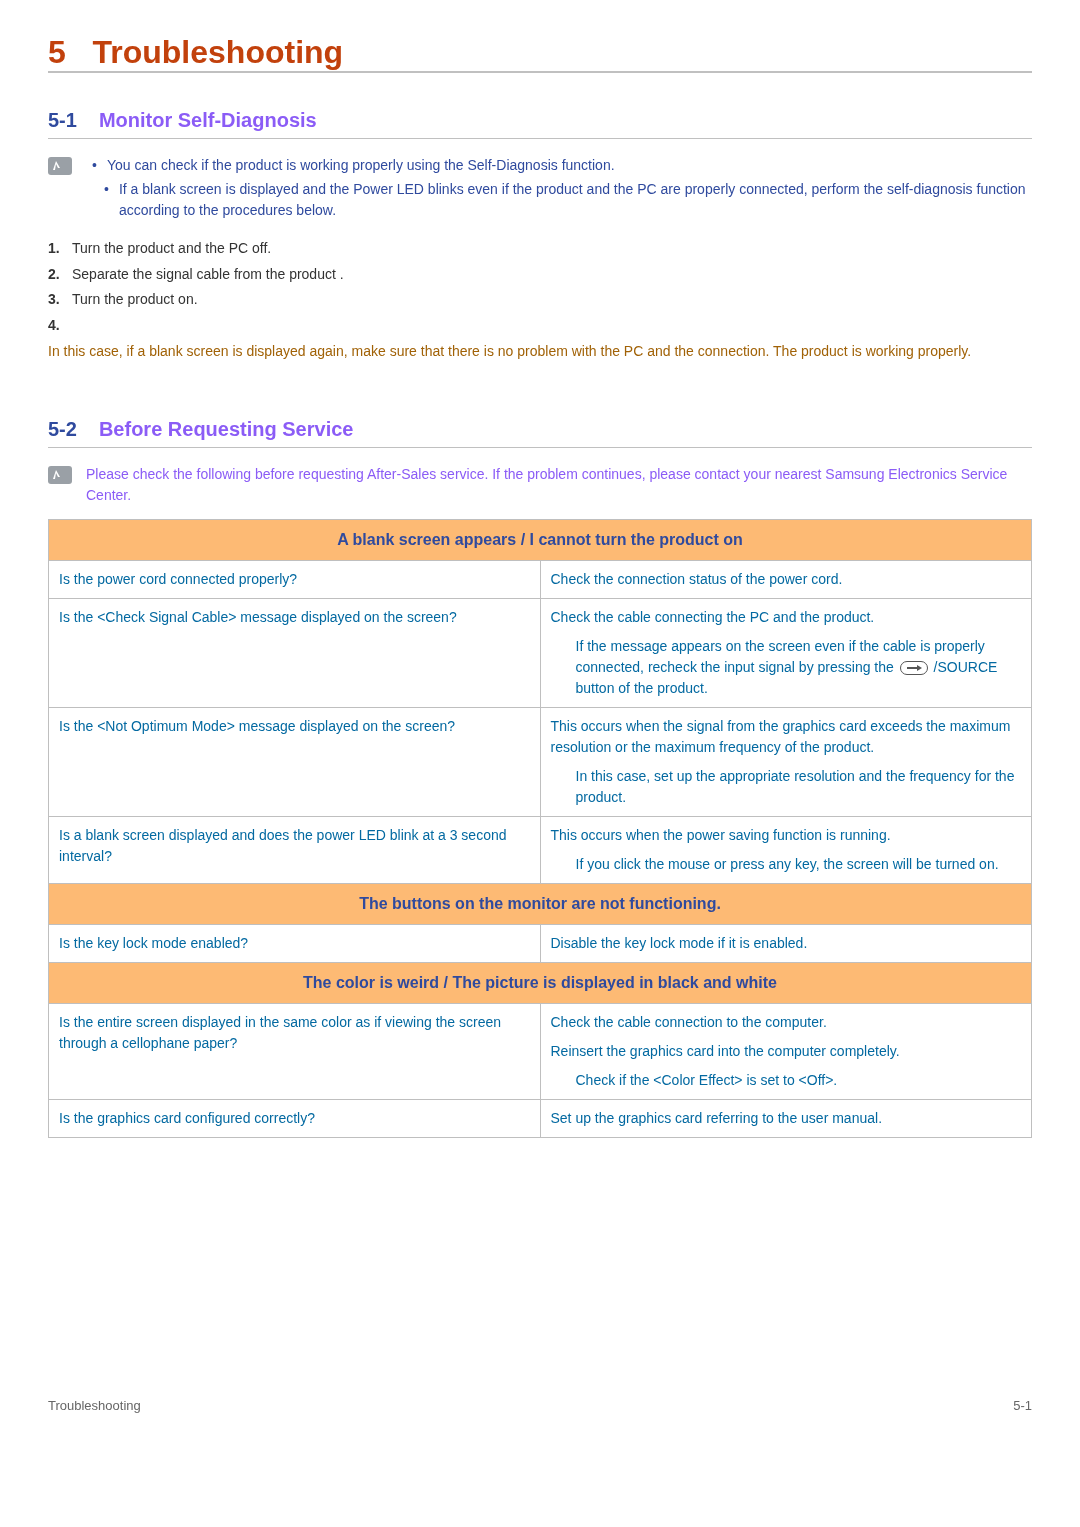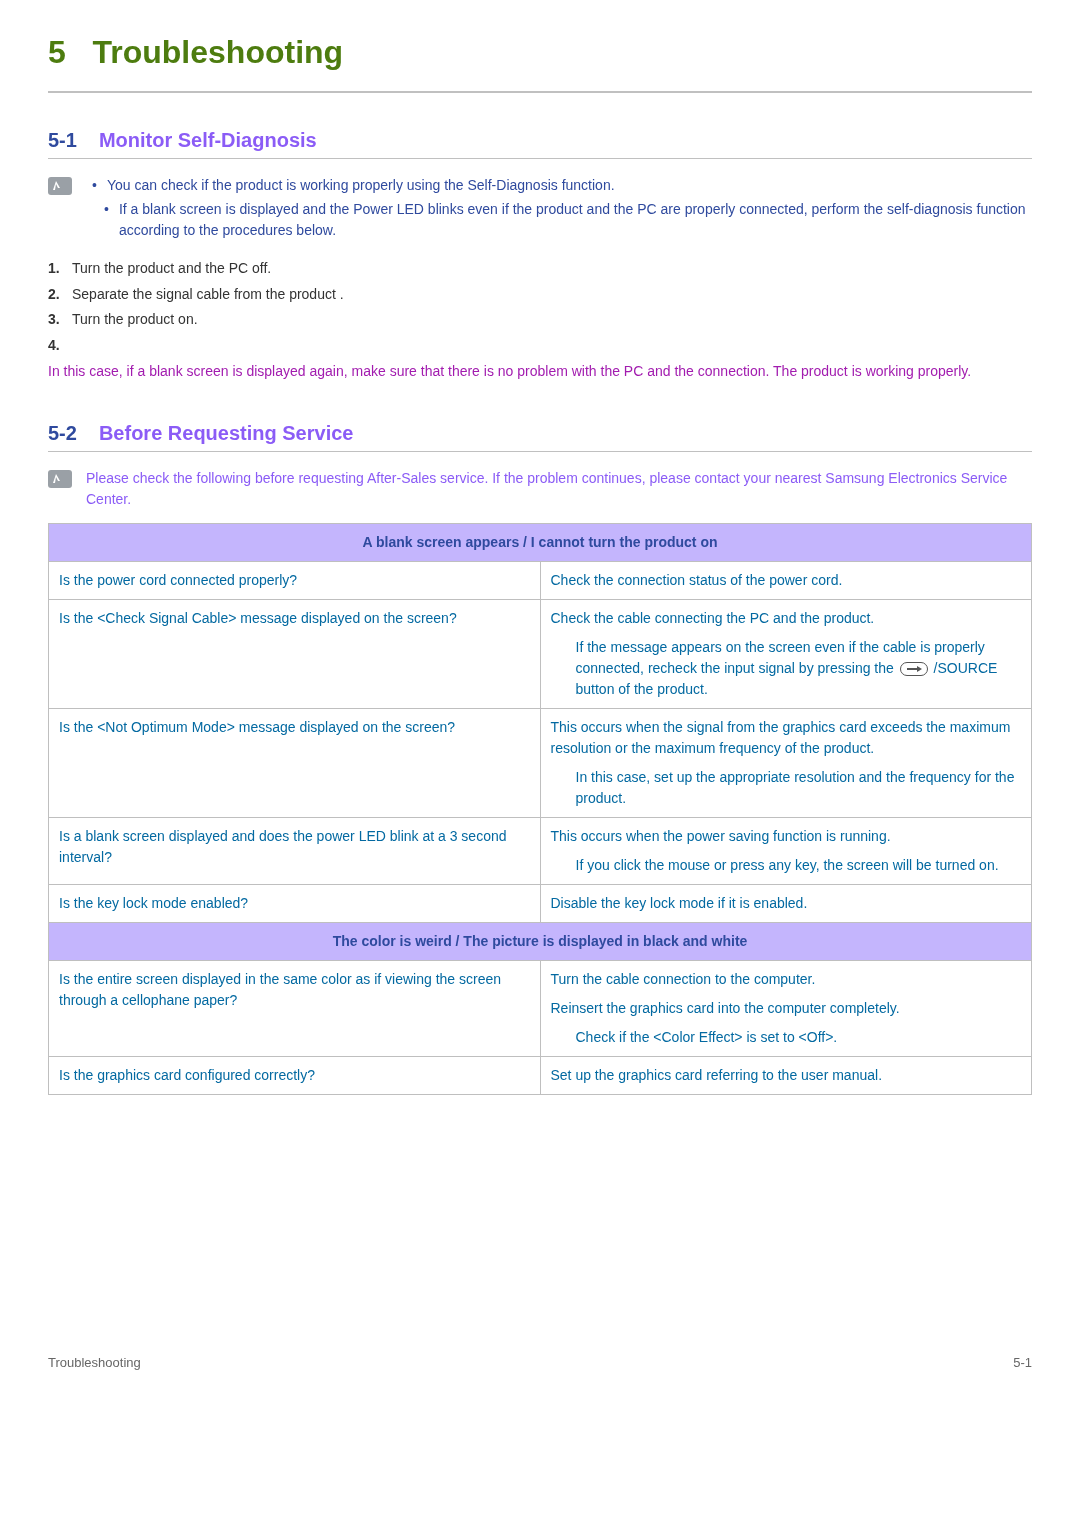--- a/index.html
+++ b/index.html
@@ -1,40 +1,40 @@
 <!DOCTYPE html>
 <html><head>
 <meta charset="utf-8">
 <style>
   * { box-sizing: border-box; margin: 0; padding: 0; }
   html, body { width: 1080px; background: #ffffff; font-family: Arial, Helvetica, sans-serif; color: #333333; }
   .page { padding: 34px 48px 20px 48px; }
-  .chapter-title { font-size: 32px; font-weight: bold; color: #4d7c0f; padding-bottom: 20px; }
+  .chapter-title { font-size: 32px; font-weight: bold; color: #c2410c; padding-bottom: 0; }
   .chapter-underline { border-bottom: 2px solid #c0c0c0; margin-bottom: 36px; }
   .section-row { display: flex; align-items: baseline; gap: 22px; padding-bottom: 6px; }
   .section-num { font-size: 20px; font-weight: bold; color: #2f4a9e; }
   .section-title { font-size: 20px; font-weight: bold; color: #8b5cf6; }
   .section-underline { border-bottom: 1px solid #c0c0c0; margin-bottom: 16px; }
   .note-block { display: flex; gap: 14px; margin-bottom: 14px; }
   .note-icon-box { width: 24px; height: 18px; background: #9aa0a6; border-radius: 3px; position: relative; flex: 0 0 24px; margin-top: 2px; }
   .note-icon-box svg { position: absolute; top: 1px; left: 3px; }
   .note-list { list-style: none; padding-left: 0; }
   .note-list li { display: flex; gap: 10px; color: #2f4a9e; font-size: 14px; line-height: 1.45; margin-bottom: 4px; }
   .note-list li .bullet-dot { color: #2f4a9e; padding-left: 6px; }
   .note-list li .txt { flex: 1; }
   .note-list .indent { margin-left: 12px; }
   .steps { list-style: none; padding-left: 0; font-size: 14px; line-height: 1.55; color: #333; }
   .steps li { display: flex; gap: 6px; margin-bottom: 4px; }
   .steps li .n { font-weight: bold; min-width: 18px; }
-  .body-p { font-size: 14px; line-height: 1.55; color: #a21caf; margin-bottom: 0; }
+  .body-p { font-size: 14px; line-height: 1.55; color: #a16207; margin-bottom: 16px; }
   .spacer-lg { height: 40px; }
   .note-single { color: #8b5cf6; font-size: 14px; line-height: 1.45; }
   .tbl { width: 100%; border-collapse: collapse; margin-top: 12px; margin-bottom: 40px; font-size: 14px; }
   .tbl td, .tbl th { border: 1px solid #bfbfbf; padding: 8px 10px; vertical-align: top; line-height: 1.5; color: #0369a1; }
-  .tbl th { background: #c4b5fd; text-align: center; color: #2f4a9e; font-weight: bold; font-size: 14px; }
+  .tbl th { background: #fdba74; text-align: center; color: #2f4a9e; font-weight: bold; font-size: 16px; }
   .tbl .q { width: 50%; }
   .tbl .a { width: 50%; }
   .tbl .a p { margin-bottom: 8px; }
   .tbl .a p:last-child { margin-bottom: 0; margin-left: 25px; }
   .inline-icon { display: inline-block; vertical-align: middle; width: 28px; height: 14px; border: 1px solid #555; border-radius: 8px; position: relative; margin: 0 2px; }
   .inline-icon::after { content: ""; position: absolute; left: 6px; top: 5px; width: 10px; height: 2px; background: #555; }
   .inline-icon::before { content: ""; position: absolute; right: 5px; top: 3px; width: 0; height: 0; border-top: 3px solid transparent; border-bottom: 3px solid transparent; border-left: 5px solid #555; }
   .footer { display: flex; justify-content: space-between; font-size: 13px; color: #666; padding-top: 220px; }
 </style>
 </head>
@@ -133,30 +133,33 @@
       </td>
     </tr>
     <tr>
       <td class="q">Is a blank screen displayed and does the power LED blink at a 3 second interval?</td>
       <td class="a">
         <p>This occurs when the power saving function is running.</p>
         <p>If you click the mouse or press any key, the screen will be turned on.</p>
       </td>
     </tr>
     <tr>
+      <th colspan="2">The buttons on the monitor are not functioning.</th>
+    </tr>
+    <tr>
       <td class="q">Is the key lock mode enabled?</td>
       <td class="a">Disable the key lock mode if it is enabled.</td>
     </tr>
     <tr>
       <th colspan="2">The color is weird / The picture is displayed in black and white</th>
     </tr>
     <tr>
       <td class="q">Is the entire screen displayed in the same color as if viewing the screen through a cellophane paper?</td>
       <td class="a">
-        <p>Turn the cable connection to the computer.</p>
+        <p>Check the cable connection to the computer.</p>
         <p>Reinsert the graphics card into the computer completely.</p>
         <p>Check if the &lt;Color Effect&gt; is set to &lt;Off&gt;.</p>
       </td>
     </tr>
     <tr>
       <td class="q">Is the graphics card configured correctly?</td>
       <td class="a">Set up the graphics card referring to the user manual.</td>
     </tr>
   </tbody>
     </table>

